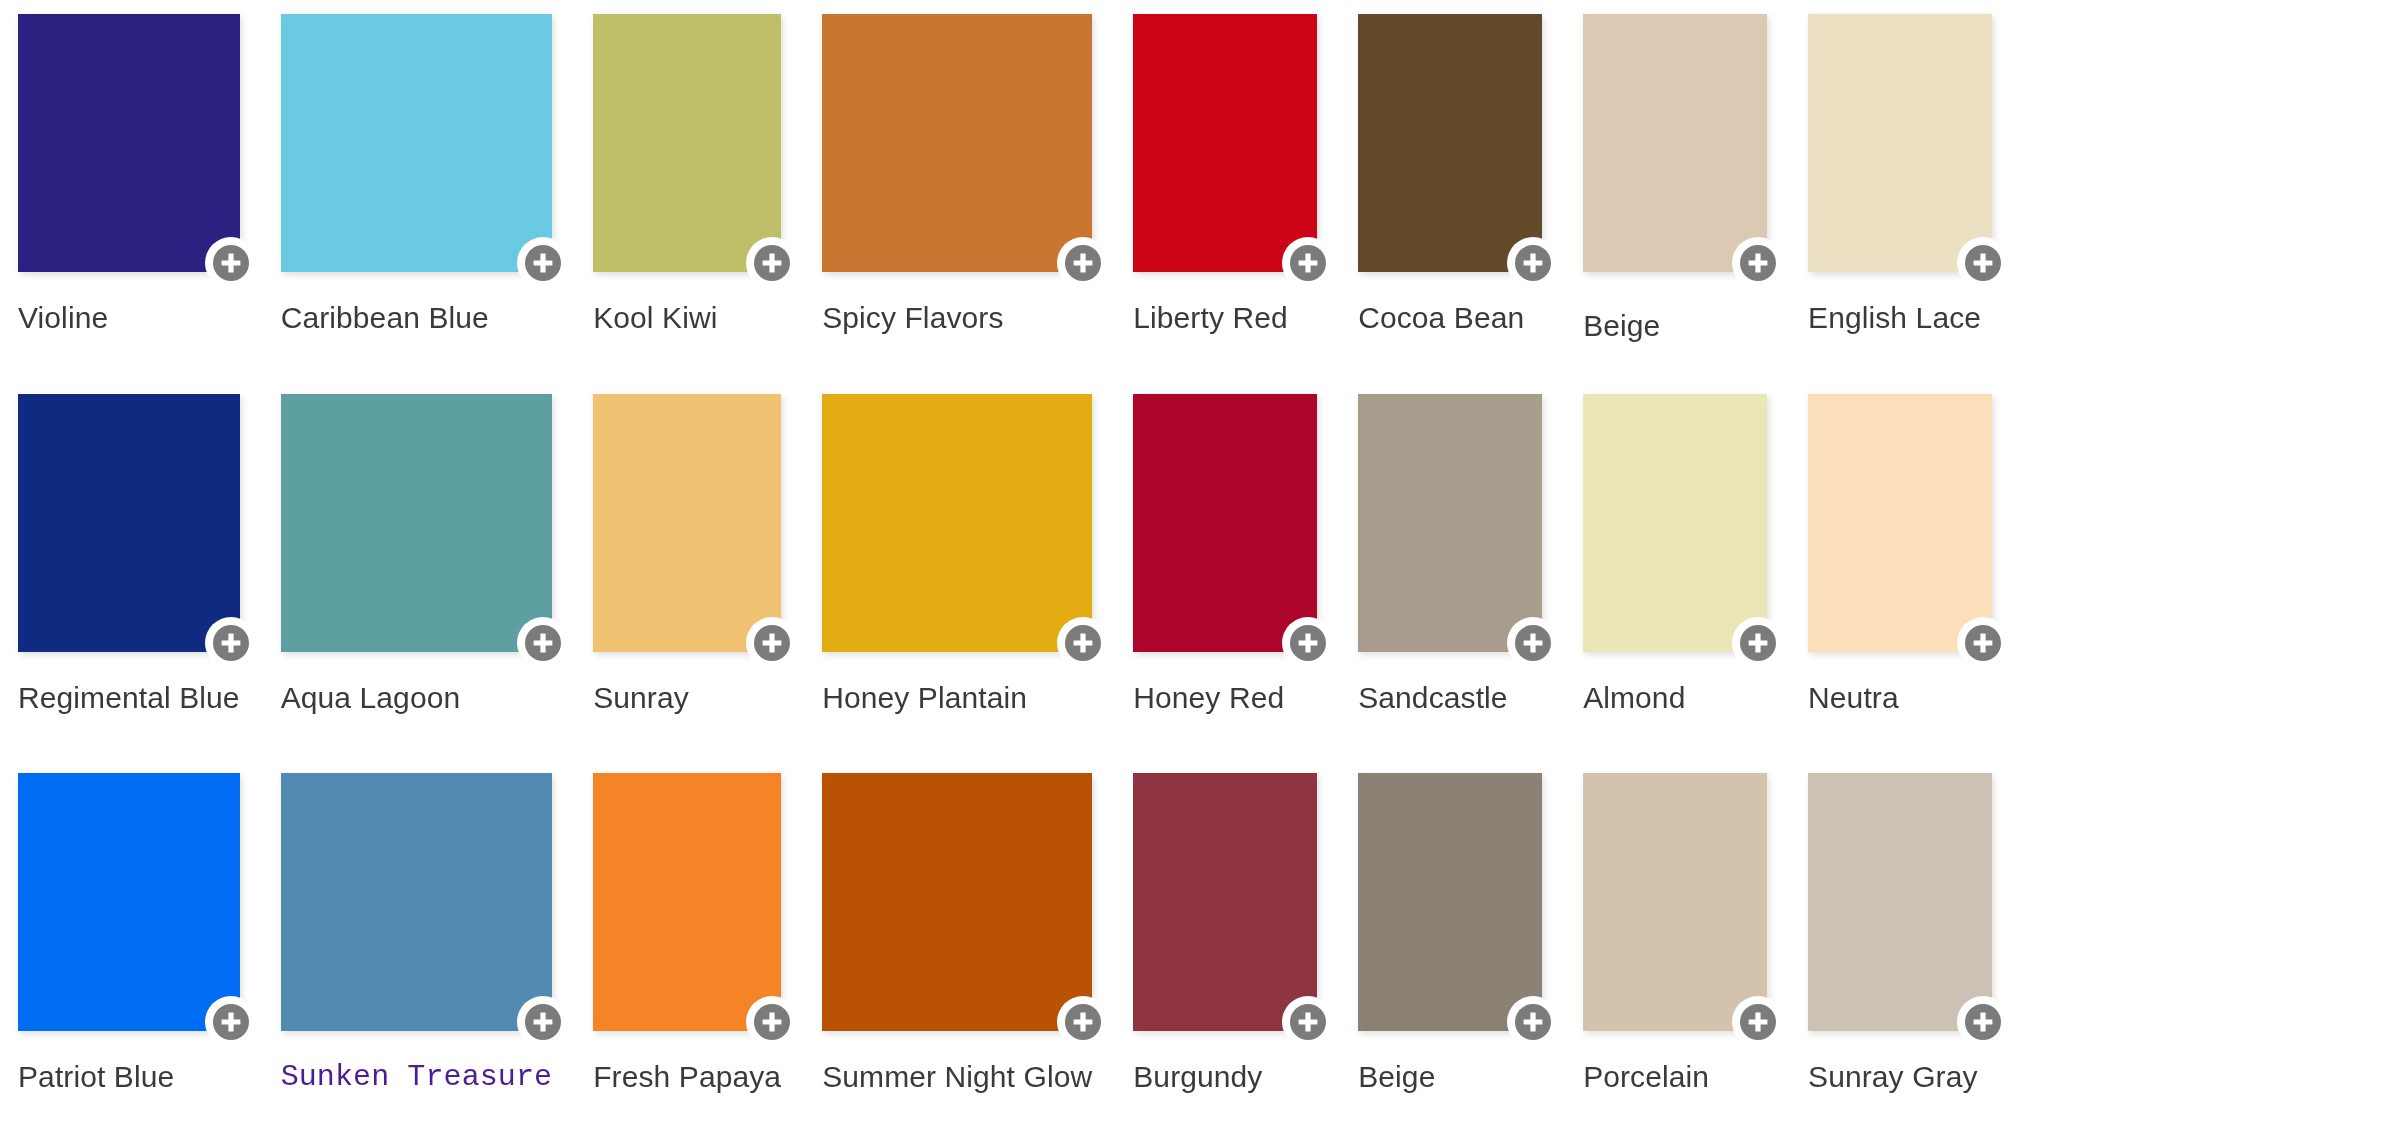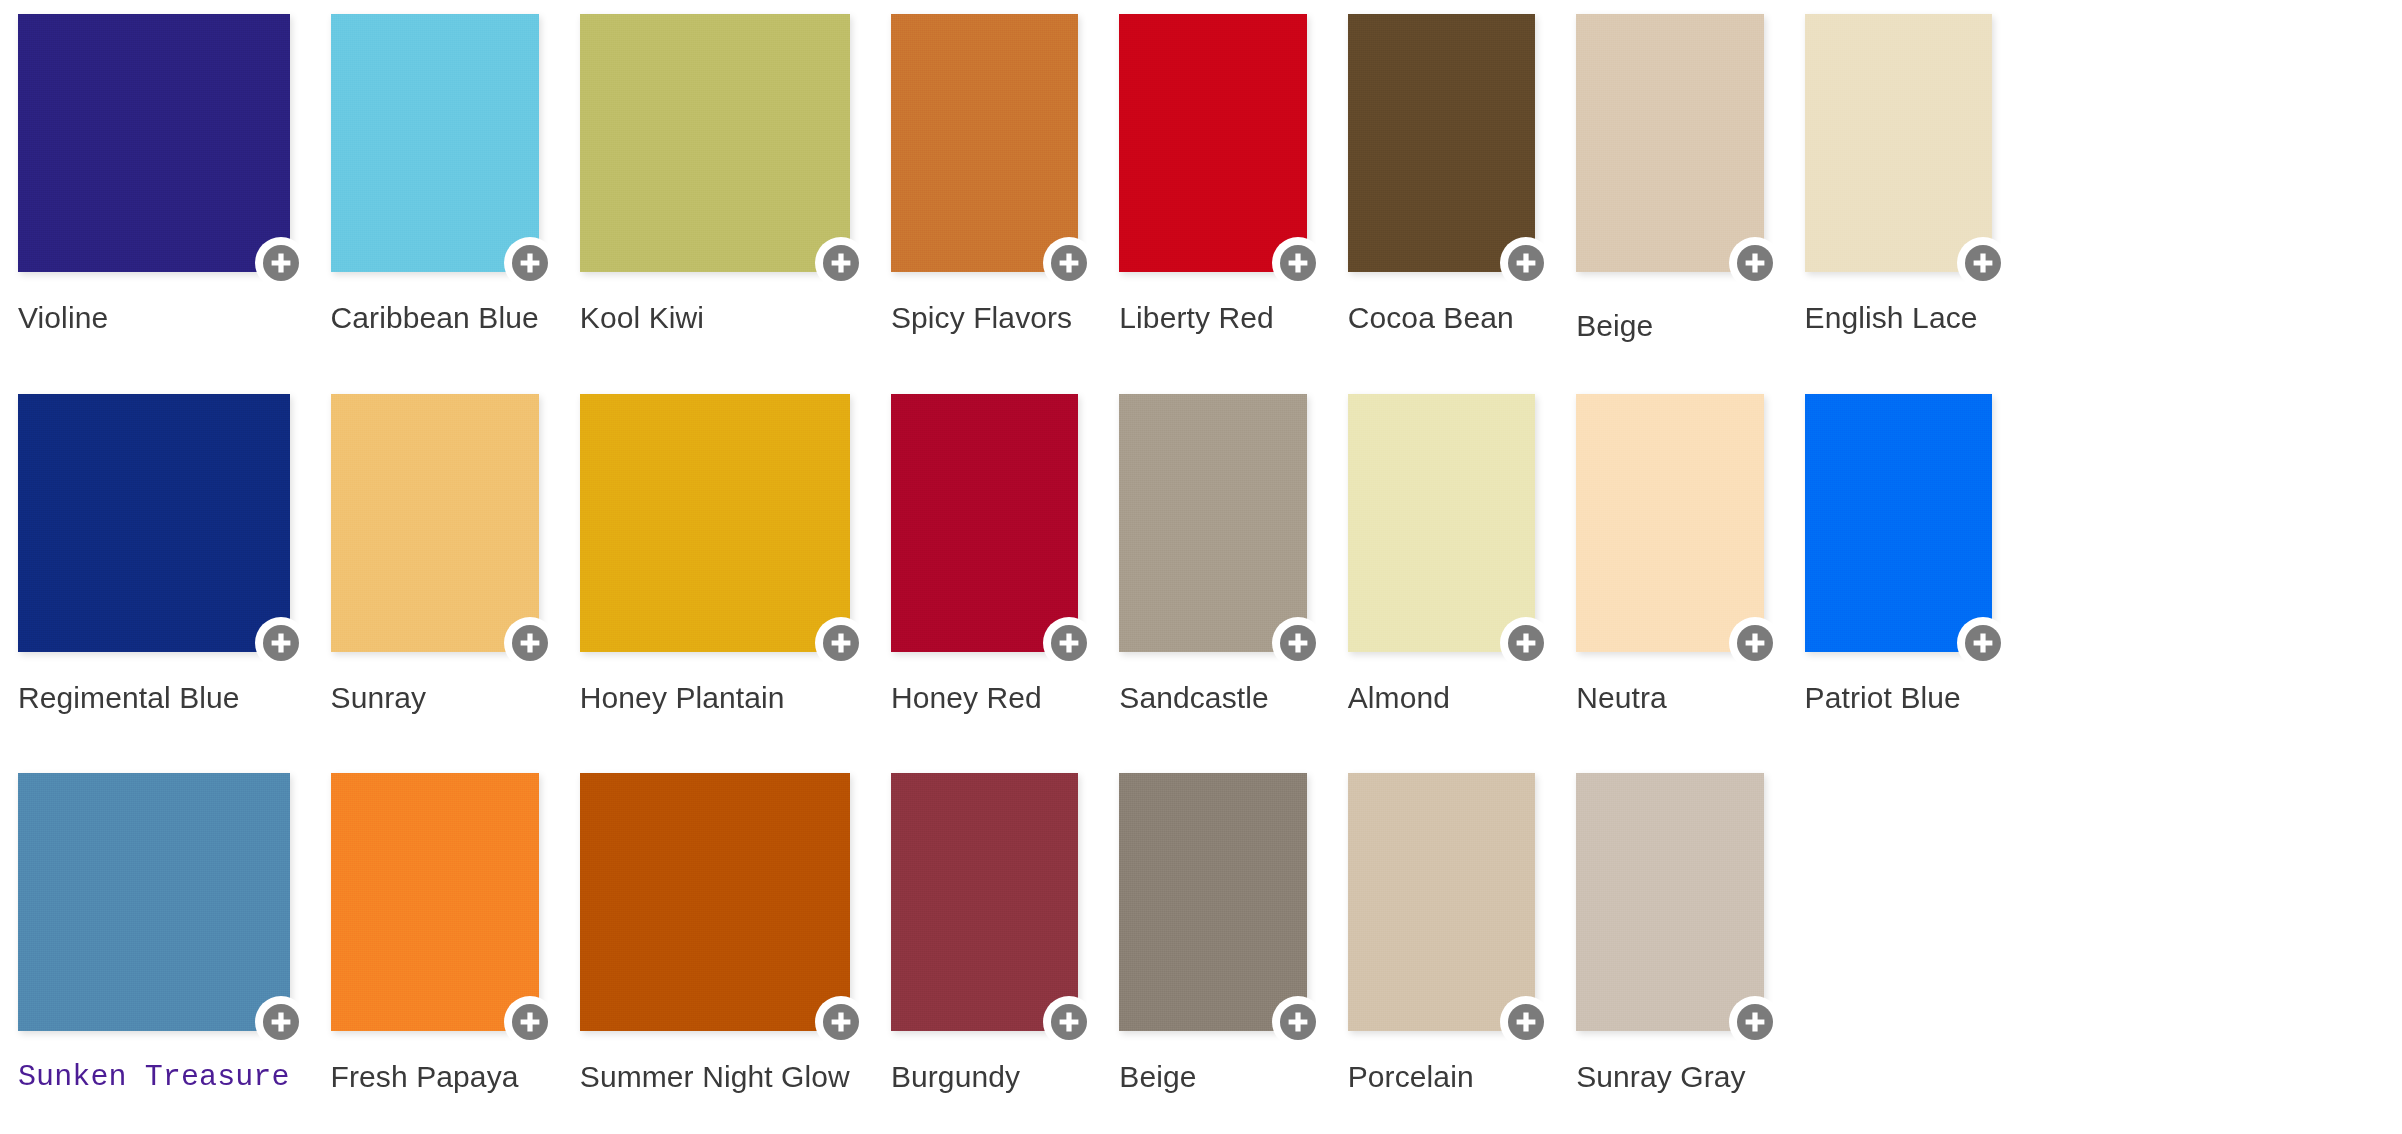--- a/index.html
+++ b/index.html
@@ -210,20 +210,32 @@
           <span class="plus-disc" style="background: rgb(123, 123, 123);"></span>
           <svg viewBox="0 0 36 36">
             <path d="M15.4 8.6h5.2v6.8h6.8v5.2h-6.8v6.8h-5.2v-6.8H8.6v-5.2h6.8z" fill="#ffffff"></path>
           </svg>
         </div>
       </div>
       <div class="swatch-label" style="color: rgb(58, 58, 58);">Regimental Blue</div>
     </div>
     <div class="swatch-card">
       <div class="swatch-chip-wrap">
+        <div class="swatch-chip" style="background-color: rgb(93, 159, 160);"></div>
+        <div class="add-button">
+          <span class="plus-disc" style="background: rgb(123, 123, 123);"></span>
+          <svg viewBox="0 0 36 36">
+            <path d="M15.4 8.6h5.2v6.8h6.8v5.2h-6.8v6.8h-5.2v-6.8H8.6v-5.2h6.8z" fill="#ffffff"></path>
+          </svg>
+        </div>
+      </div>
+      <div class="swatch-label" style="color: rgb(58, 58, 58);">Aqua Lagoon</div>
+    </div>
+    <div class="swatch-card">
+      <div class="swatch-chip-wrap">
         <div class="swatch-chip" style="background-color: rgb(241, 194, 113);"></div>
         <div class="add-button">
           <span class="plus-disc" style="background: rgb(123, 123, 123);"></span>
           <svg viewBox="0 0 36 36">
             <path d="M15.4 8.6h5.2v6.8h6.8v5.2h-6.8v6.8h-5.2v-6.8H8.6v-5.2h6.8z" fill="#ffffff"></path>
           </svg>
         </div>
       </div>
       <div class="swatch-label" style="color: rgb(58, 58, 58);">Sunray</div>
     </div>

